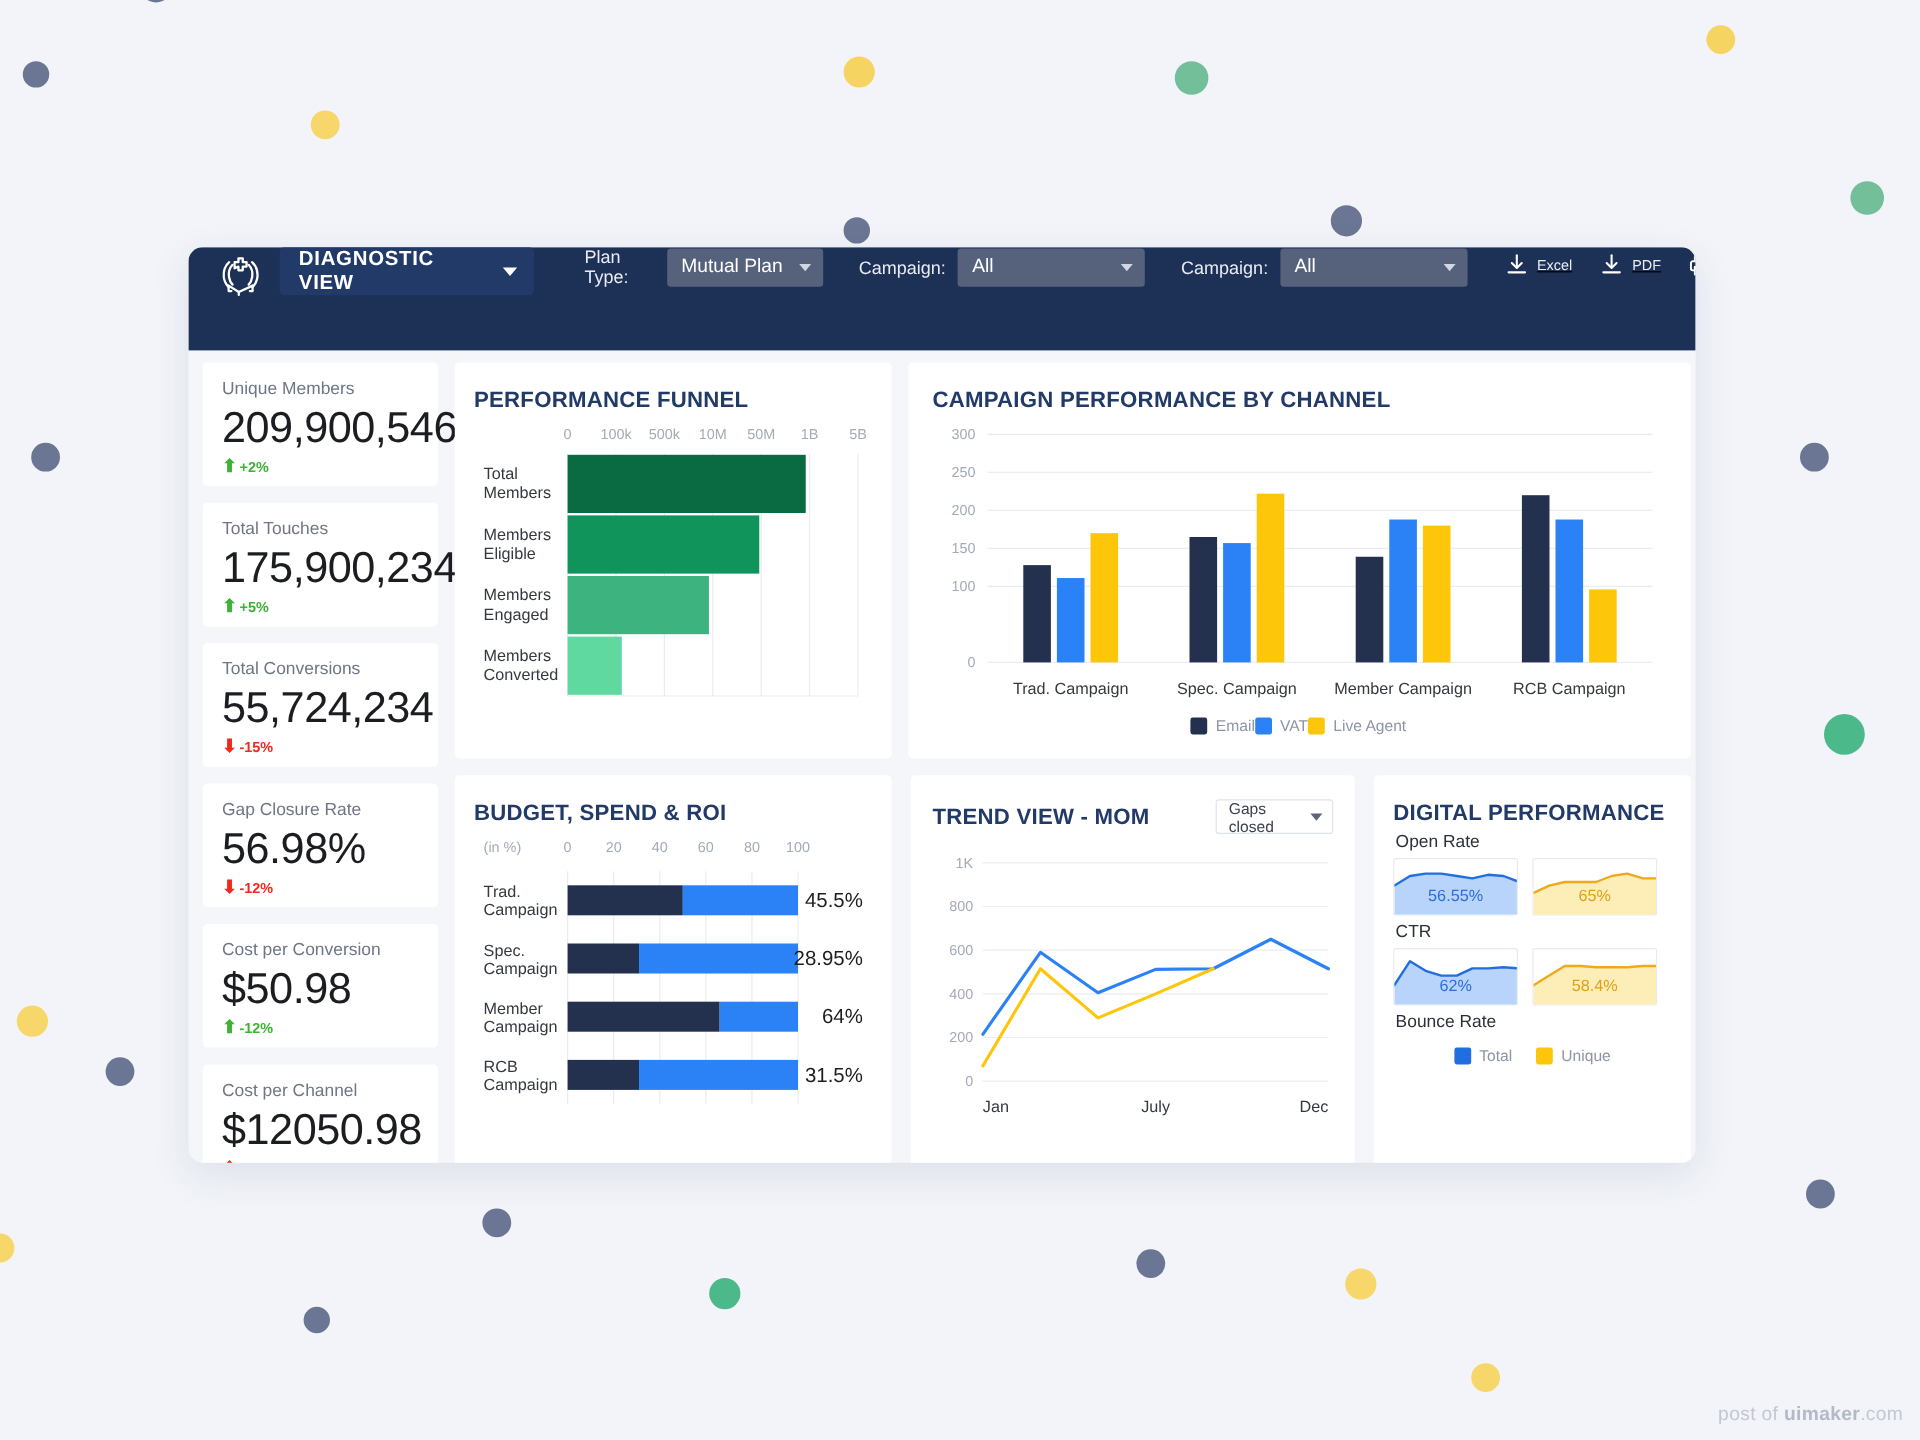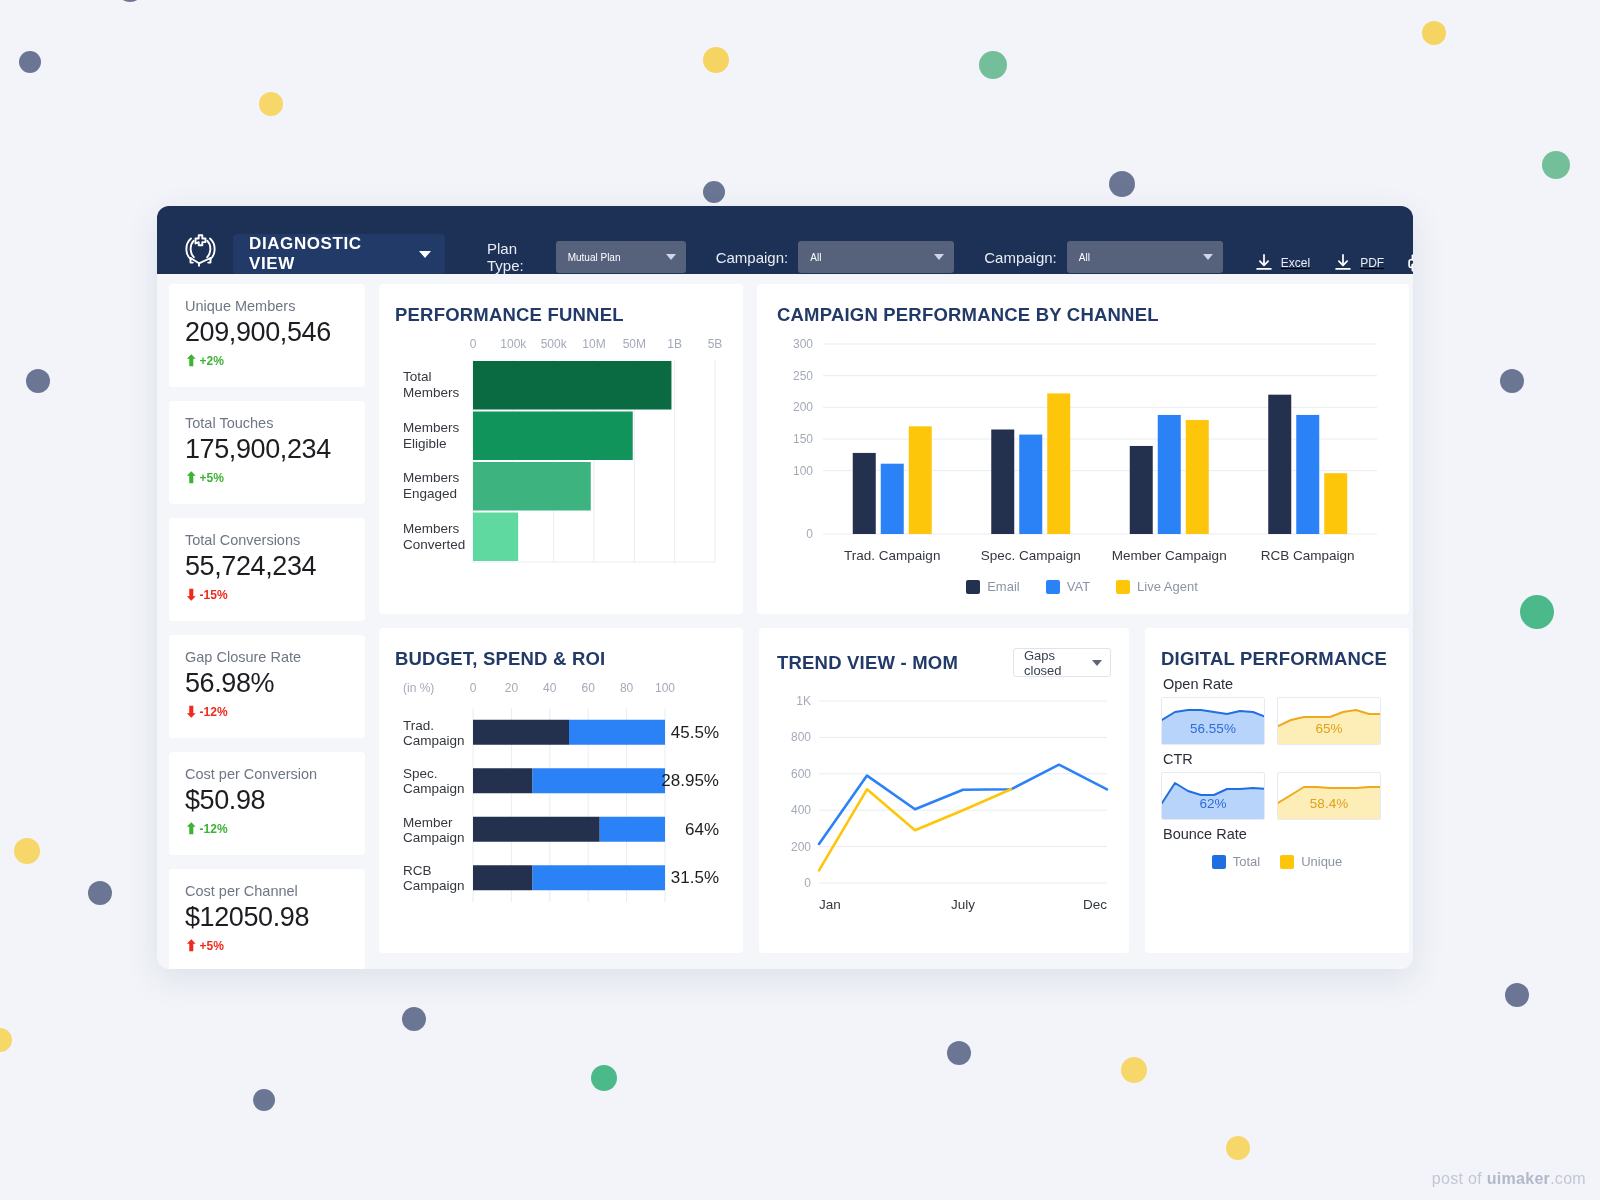--- a/index.html
+++ b/index.html
@@ -25,22 +25,22 @@
     position: absolute; left: 157px; top: 206px;
     width: 1256px; height: 763px;
     background: #f4f6fa;
     border-radius: 12px;
     box-shadow: 0 10px 34px rgba(40,55,90,.10);
     overflow: hidden;
   }
 
   
   .hdr {
-    height: 68px; background: #1d3055;
-    display: flex; align-items: flex-end; padding: 0 22px 0 18px;
+    height: 86px; background: #1d3055;
+    display: flex; align-items: flex-start; padding: 0 22px 0 18px;
     gap: 0;
   }
   .logo { width: 48px; height: 48px; flex: 0 0 48px; }
   .view-select {
     margin-left: 10px; height: 40px; min-width: 212px;
     background: #223a68; border-radius: 4px;
     display: flex; align-items: center; justify-content: space-between;
     padding: 0 14px 0 16px; gap: 16px; cursor: pointer;
   }
   .view-select .lbl {
@@ -52,39 +52,39 @@
               border-top-color: #cfd6e4; }
 
   .filters { display: flex; align-items: center; gap: 0; margin-left: 42px; }
   .filter { display: flex; align-items: center; gap: 10px; margin-right: 30px; }
   .filter .flabel { color: #e8ecf4; font-size: 15px; }
   .dd {
     height: 32px; background: #56617c; border-radius: 3px;
     display: flex; align-items: center; justify-content: space-between;
     padding: 0 10px 0 12px; cursor: pointer;
   }
-  .dd .val { color: #fff; font-size: 10px; white-space: nowrap; }
+  .dd .val { color: #fff; font-size: 16px; white-space: nowrap; }
   .dd.w1 { width: 152px; } .dd.w2 { width: 156px; } .dd.w3 { width: 156px; }
 
   .exports { margin-left: auto; display: flex; align-items: flex-start; gap: 22px; padding-top: 4px; }
   .exp { display: flex; align-items: center; gap: 6px; cursor: pointer; text-decoration: underline; }
   .exp .t { color: #e9edf5; font-size: 12px; }
 
   
   .body { padding: 10px 12px 12px 12px; display: flex; gap: 14px; }
   .col-kpi { width: 196px; flex: 0 0 196px; }
   .col-mid { flex: 1; display: flex; flex-direction: column; gap: 14px; }
 
   .kpi {
     background: #fff; border-radius: 4px; padding: 14px 0 12px 16px;
     margin-bottom: 14px; height: 103px;
   }
   .kpi:last-child { margin-bottom: 0; }
   .kpi .k-label { color: #6e7685; font-size: 14.5px; margin-bottom: 3px; }
-  .kpi .k-value { color: #1b1d21; font-size: 27px; letter-spacing: -.4px; line-height: 1.15; }
+  .kpi .k-value { color: #1b1d21; font-size: 36px; letter-spacing: -.4px; line-height: 1.15; }
   .kpi .k-delta { margin-top: 5px; display: flex; align-items: center; gap: 2px; font-size: 12px; font-weight: 700; }
   .arrow { display: inline-block; font-size: 15px; line-height: 1; }
 
   .card { background: #fff; border-radius: 4px; }
   .card-title {
     color: #223a68; font-size: 18.5px; font-weight: 700; letter-spacing: .2px;
   }
 
   .row1 { display: flex; gap: 14px; height: 330px; }
   .row2 { display: flex; gap: 16px; height: 325px; }
@@ -95,21 +95,21 @@
   .trend-card { width: 370px; flex: 0 0 370px; padding: 20px 18px 10px 18px; }
   .digital-card { flex: 1; padding: 20px 16px 10px 16px; }
 
   .chart-area { position: relative; width: 100%; }
   svg { display: block; overflow: visible; }
   .tickText { font-family: "Liberation Sans", sans-serif; font-size: 12px; fill: #a3aab8; }
   .catText  { font-family: "Liberation Sans", sans-serif; font-size: 13.5px; fill: #34383f; }
   .valText  { font-family: "Liberation Sans", sans-serif; font-size: 17px; fill: #1b1d21; }
   .axLine   { stroke: #e9ecf2; stroke-width: 1; }
 
-  .legend { display: flex; justify-content: center; align-items: center; gap: 26px; margin-top: 8px; }
+  .legend { display: flex; justify-content: center; align-items: center; margin-top: 8px; }
   .legend .li { display: flex; align-items: center; gap: 7px; }
   .legend .sw { width: 14px; height: 14px; border-radius: 2px; }
   .legend .lt { font-size: 13px; color: #8d94a4; }
 
   .trend-head { display: flex; align-items: center; justify-content: space-between; }
   .sel-box {
     width: 98px; height: 29px; border: 1px solid #dfe3ec; border-radius: 3px;
     background: #fff; display: flex; align-items: center; justify-content: space-between;
     padding: 0 8px 0 10px; cursor: pointer;
   }

